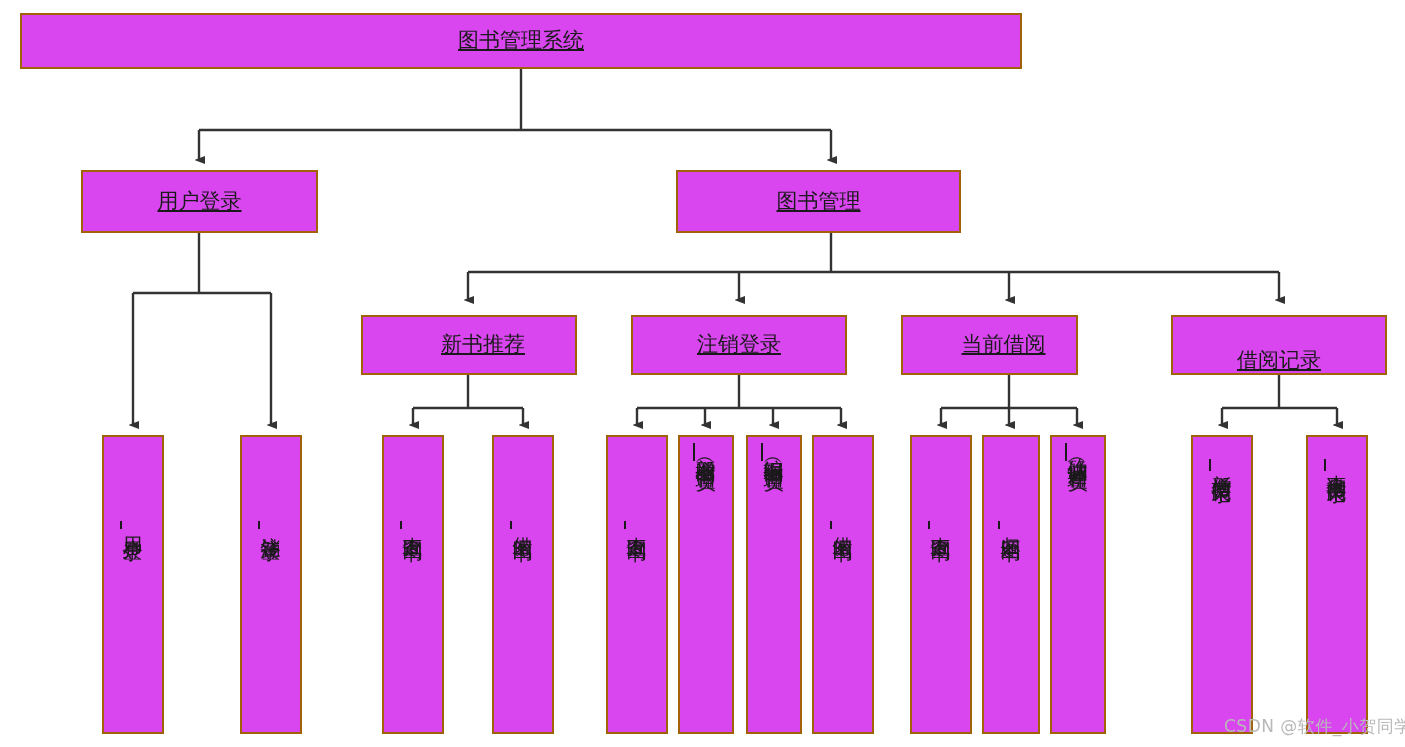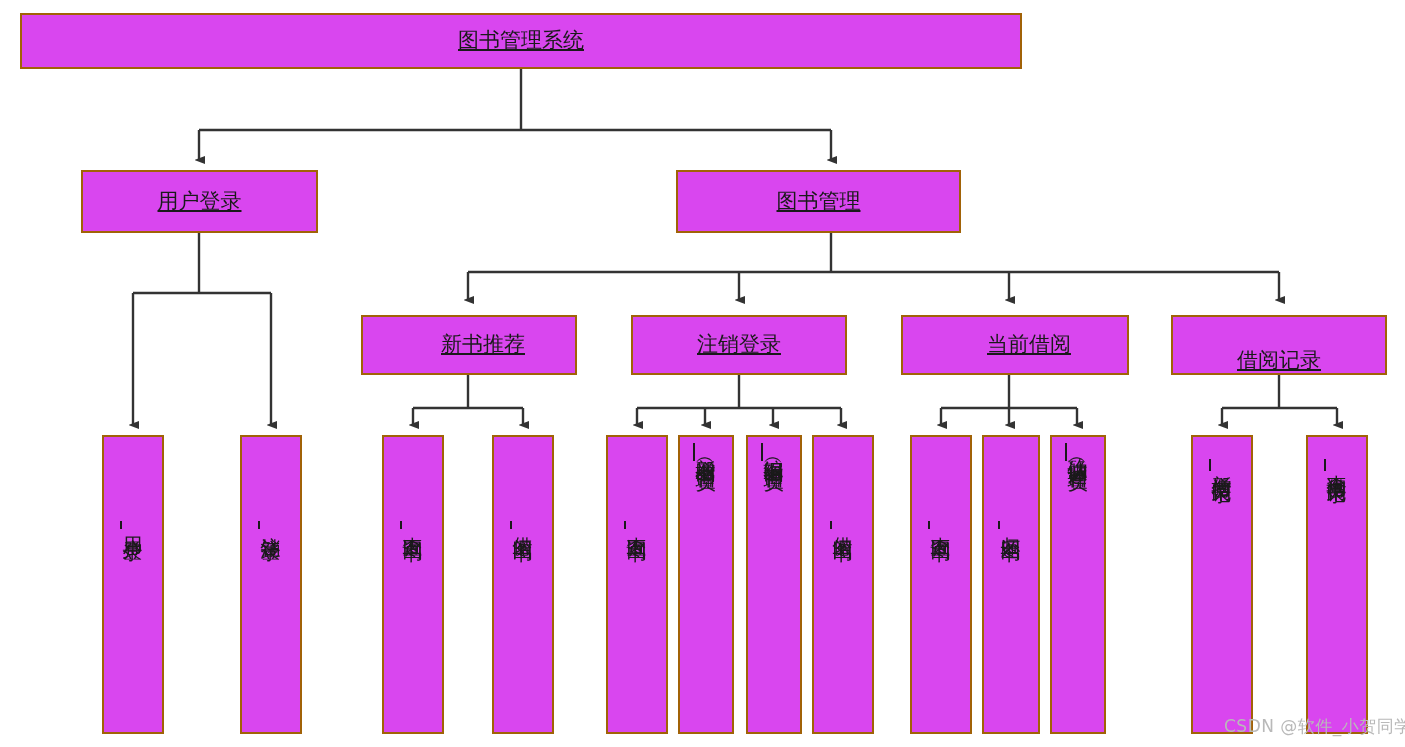--- a/index.html
+++ b/index.html
@@ -137,21 +137,21 @@
   <div class="node horiz" style="left:676px; top:170px; width:285px; height:63px;">
     <span class="label">图书管理</span>
   </div>
 
   <div class="node horiz" style="left:361px; top:315px; width:216px; height:60px;padding-left:28px;">
     <span class="label">新书推荐</span>
   </div>
   <div class="node horiz" style="left:631px; top:315px; width:216px; height:60px;">
     <span class="label">注销登录</span>
   </div>
-  <div class="node horiz" style="left:901px; top:315px; width:228px; height:60px;padding-left:28px;">
+  <div class="node horiz" style="left:901px; top:315px; width:177px; height:60px;padding-left:28px;">
     <span class="label">当前借阅</span>
   </div>
   <div class="node horiz" style="left:1171px; top:315px; width:216px; height:60px;align-items:flex-end;">
     <span class="label">借阅记录</span>
   </div>
 
   <div class="node vert" style="left:102px; top:435px; width:62px; height:299px; padding-top:84px;">
     <span class="label">用户登录</span>
   </div>
   <div class="node vert" style="left:240px; top:435px; width:62px; height:299px; padding-top:84px;">

